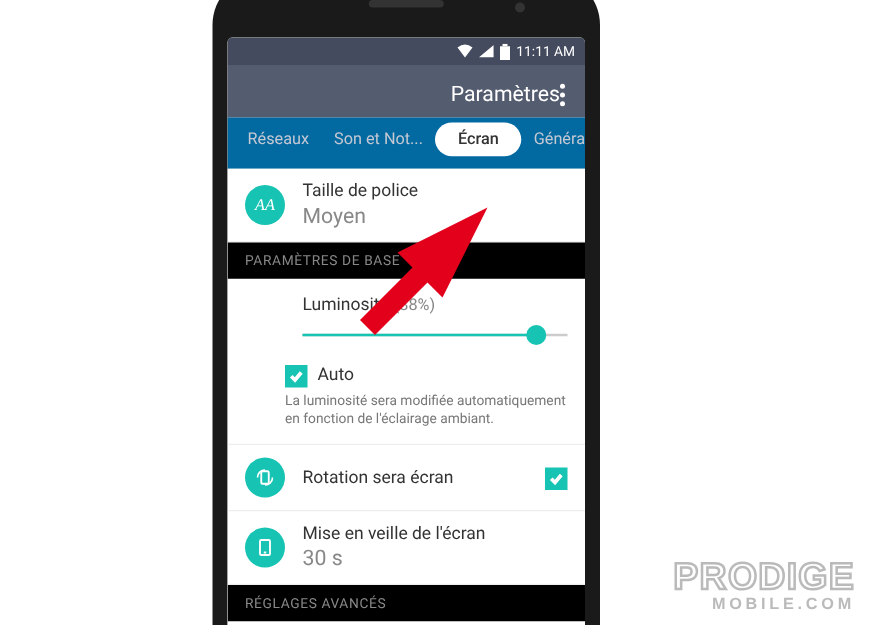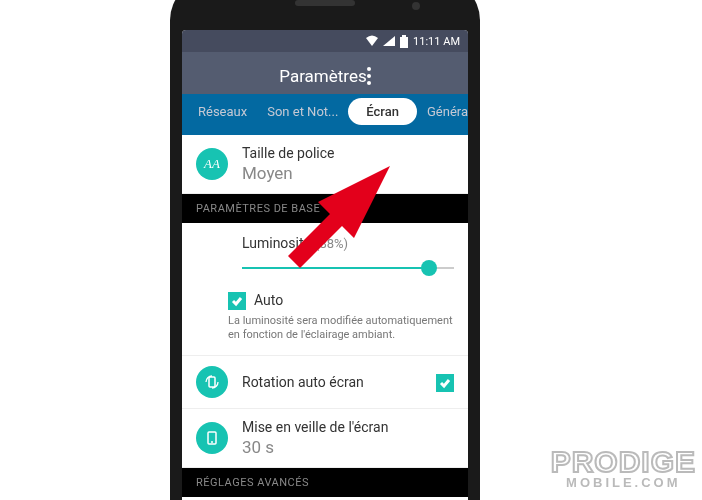--- a/index.html
+++ b/index.html
@@ -51,21 +51,21 @@
     font-size: 11px;
     gap: 4px;
   }
   .status-bar svg { fill: #fff; }
   
   .header {
     background: #545c70;
     color: #fff;
     padding: 14px 16px 8px 16px;
     display: flex;
-    justify-content: center;
+    justify-content: flex-end;
     align-items: center;
   }
   .header-title { font-size: 17px; font-weight: 400; }
   .kebab { display:flex; flex-direction:column; gap:3px; }
   .kebab span { width:4px; height:4px; background:#fff; border-radius:50%; }
   
   .tabs {
     background: #0369a1;
     display: flex;
     padding: 4px 6px 10px 6px;
@@ -156,22 +156,22 @@
   .check-right { margin-left:auto; }
   
   .annotation-arrow {
     position:absolute;
     left: 280px; top: 156px;
     pointer-events:none;
   }
   
   .watermark {
     position:absolute;
-    right: 6px; bottom: 10px;
-    text-align: center;
+    right: 18px; bottom: 10px;
+    text-align: right;
     pointer-events:none;
   }
   .watermark-main {
     font-family: Arial, sans-serif;
     font-size: 30px;
     font-weight: 900;
     letter-spacing: 1px;
     color: transparent;
     -webkit-text-stroke: 2px rgba(140,140,140,0.6);
   }
@@ -276,21 +276,21 @@
 
       <div class="row">
         <div class="icon-circle">
           <svg width="16" height="16" viewBox="0 0 16 16" fill="#fff">
               <rect x="5" y="3" width="6" height="10" rx="1" fill="none" stroke="#fff" stroke-width="1.5"></rect>
               <path d="M2 8 A6 6 0 0 1 8 2" fill="none" stroke="#fff" stroke-width="1.3"></path>
               <path d="M14 8 A6 6 0 0 1 8 14" fill="none" stroke="#fff" stroke-width="1.3"></path>
             </svg>
         </div>
         <div class="row-text">
-          <div class="row-title">Rotation auto écran</div>
+          <div class="row-title">Rotation sera écran</div>
         </div>
         <div class="checkbox check-right">
           <svg width="12" height="12" viewBox="0 0 12 12">
               <polyline points="2,6 5,9 10,3"></polyline>
             </svg>
         </div>
       </div>
 
       <div class="row">
         <div class="icon-circle">

